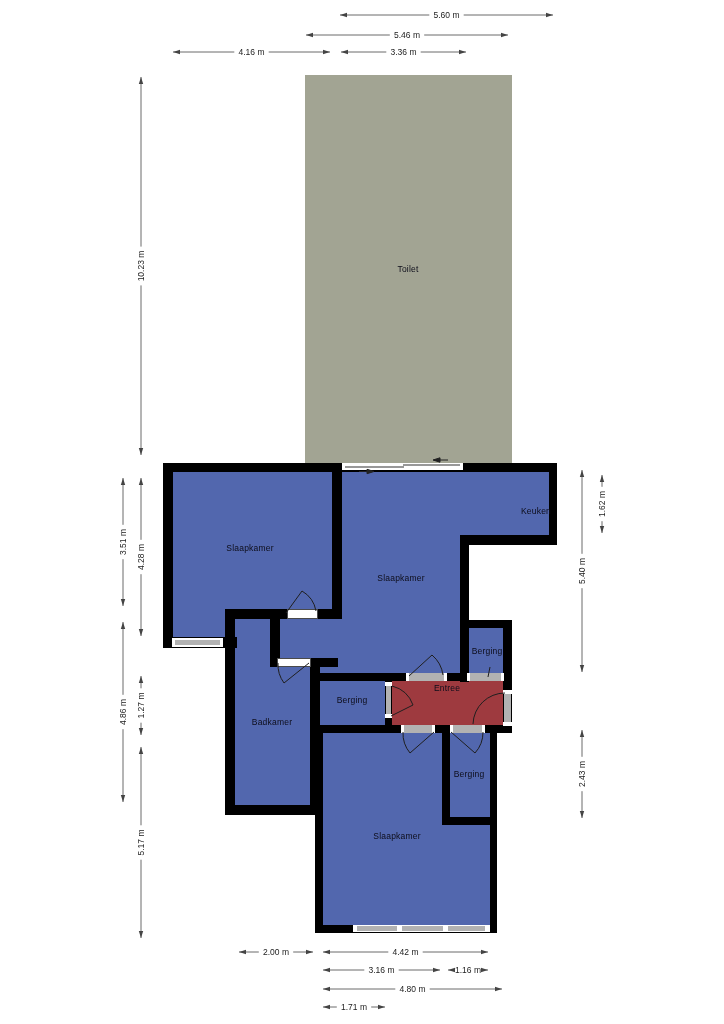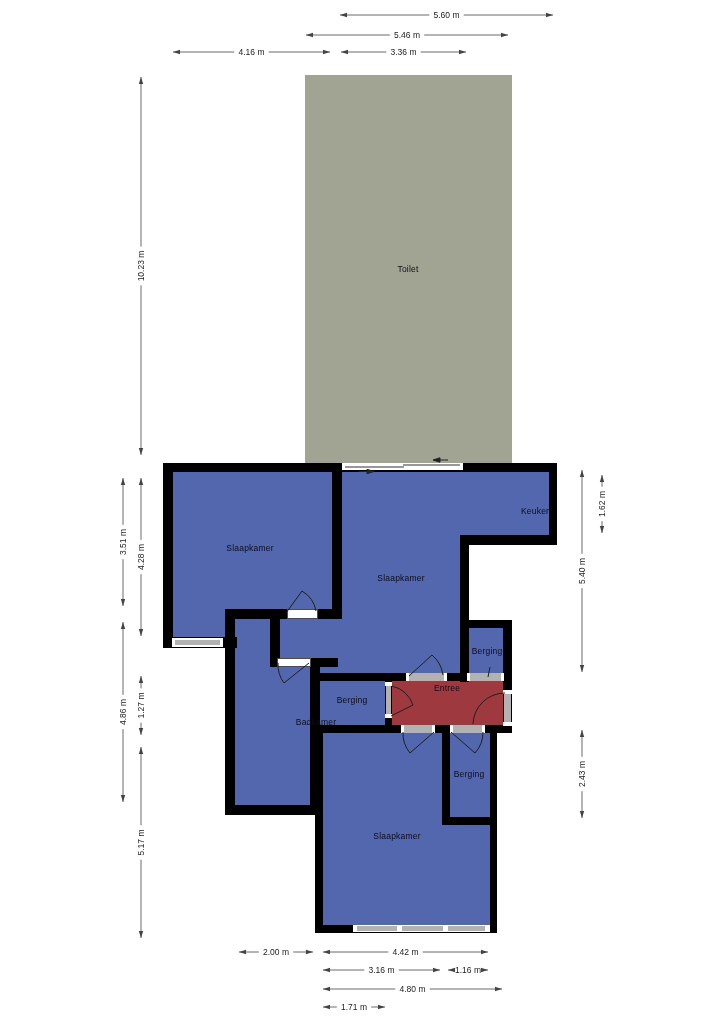--- a/index.html
+++ b/index.html
@@ -253,19 +253,19 @@
           <path d="M 385 1007 L 378 1004.8 L 378 1009.2 Z" fill="#444444"></path>
           <text x="354" y="1007" dy="0.32em" text-anchor="middle" class="dim-text">1.71 m</text>
         </g>
       </g>
   </svg>
 
   <div class="room-label" style="left:408px;top:269px;">Toilet</div>
   <div class="room-label" style="left:250px;top:548px;">Slaapkamer</div>
   <div class="room-label" style="left:401px;top:578px;">Slaapkamer</div>
   <div class="room-label" style="left:508px;top:511px;margin-left:28px;">Keuken</div>
-  <div class="room-label" style="left:272px;top:722px;margin-left:44px;">Badkamer</div>
+  <div class="room-label" style="left:272px;top:722px;">Badkamer</div>
   <div class="room-label" style="left:352px;top:700px;">Berging</div>
   <div class="room-label" style="left:447px;top:688px;">Entree</div>
   <div class="room-label" style="left:487px;top:651px;">Berging</div>
   <div class="room-label" style="left:469px;top:774px;">Berging</div>
   <div class="room-label" style="left:397px;top:836px;">Slaapkamer</div>
 </div>
 
 </body></html>

